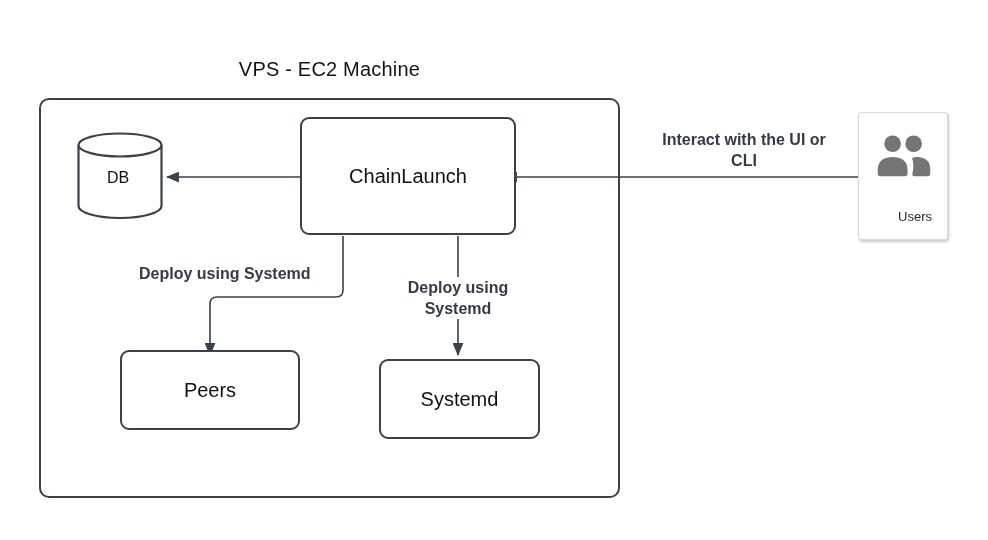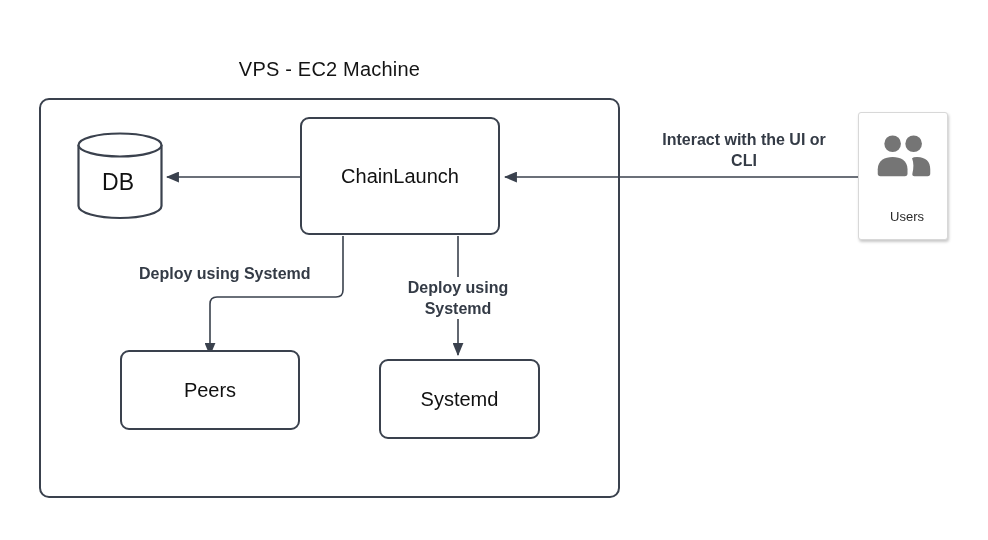--- a/index.html
+++ b/index.html
@@ -32,40 +32,40 @@
   .edges marker path{fill:var(--stroke);stroke:none;}
   .node{
     position:absolute;border:2px solid var(--stroke);border-radius:9px;
     background:#fff;display:flex;align-items:center;justify-content:center;
     box-sizing:border-box;color:var(--node-text);font-size:20px;
   }
   .db-svg{position:absolute;left:77px;top:132px;}
   .db-svg .shape{fill:#fff;stroke:var(--stroke);stroke-width:2.2px;}
   .db-label{
     position:absolute;left:77px;top:169px;width:82px;text-align:center;
-    font-size:23px;color:var(--node-text);
+    font-size:16px;color:var(--node-text);
   }
   .edge-label{
     position:absolute;font-weight:bold;font-size:16px;line-height:21px;
     color:var(--label-text);
   }
   .label-interact{left:655px;top:129px;width:178px;text-align:center;}
   .label-deploy-peers{left:139px;top:263px;white-space:nowrap;}
   .label-deploy-orderers{
     left:396px;top:277px;width:124px;text-align:center;background:#fff;
   }
   .users-card{
     position:absolute;left:858px;top:112px;width:90px;height:128px;
     background:#fff;border:1px solid var(--card-border);border-radius:3px;
     box-sizing:border-box;box-shadow:1px 2px 3px rgba(0,0,0,0.22);
   }
   .users-icon{position:absolute;left:17px;top:19px;}
   .users-icon path,.users-icon circle{fill:var(--icon-gray);}
   .users-label{
-    position:absolute;left:4px;top:96px;width:88px;text-align:center;
+    position:absolute;left:12px;top:96px;width:88px;text-align:center;
     font-size:13px;color:#2a2a2a;
   }
 </style>
 </head>
 <body>
 
 <div class="canvas">
 
   <div class="diagram-title">VPS - EC2 Machine</div>
 
@@ -82,21 +82,21 @@
     <path class="edge" d="M 343 236 V 290 Q 343 297 336 297 H 217 Q 210 297 210 304 V 355" marker-end="url(#arrow)"></path>
     <path class="edge" d="M 458 236 V 355" marker-end="url(#arrow)"></path>
   </svg>
 
   <svg class="db-svg" width="86" height="89" viewBox="0 0 86 89" xmlns="http://www.w3.org/2000/svg">
     <path class="shape" d="M1.5 13 V74 A41.5 12 0 0 0 84.5 74 V13"></path>
     <ellipse class="shape" cx="43" cy="13" rx="41.5" ry="11.5"></ellipse>
   </svg>
   <div class="db-label">DB</div>
 
-  <div class="node" style="left:300px;top:117px;width:200px;height:118px;">
+  <div class="node" style="left:300px;top:117px;width:216px;height:118px;">
     <span>ChainLaunch</span>
   </div>
 
   <div class="node" style="left:120px;top:350px;width:180px;height:80px;">
     <span>Peers</span>
   </div>
 
   <div class="node" style="left:379px;top:359px;width:161px;height:80px;">
     <span>Systemd</span>
   </div>

